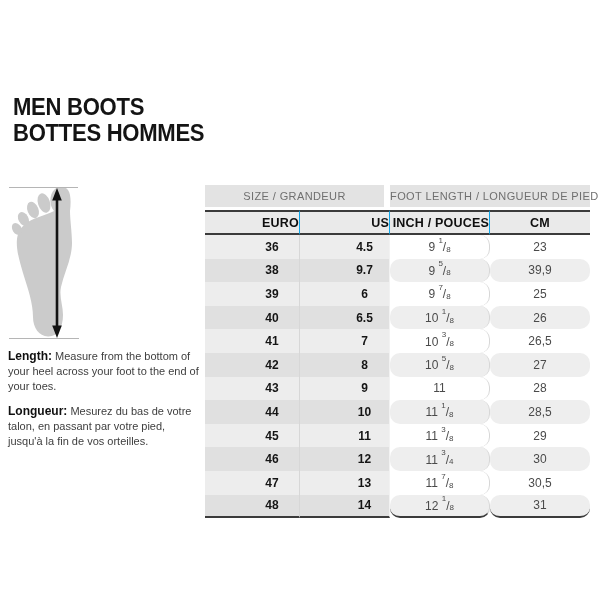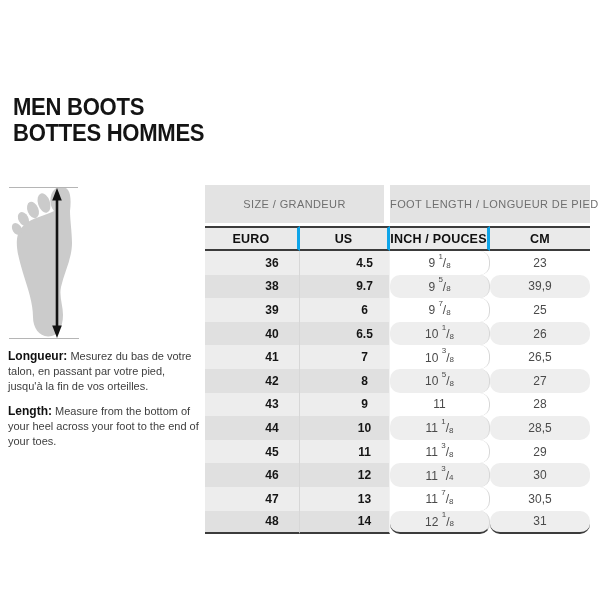--- a/index.html
+++ b/index.html
@@ -29,32 +29,32 @@
   .notes b{font-size:12px;color:#101010;letter-spacing:0;}
 
   
   table.chart{
     position:absolute;left:205px;top:185px;width:385px;
     border-collapse:separate;border-spacing:0;table-layout:fixed;
   }
   .chart th,.chart td{box-sizing:border-box;padding:0;text-align:center;vertical-align:middle;}
 
   .grp{
-    height:38px;background:#e3e3e3;color:#6f6f6f;font-weight:normal;
+    height:22px;background:#e3e3e3;color:#6f6f6f;font-weight:normal;
     font-size:11px;letter-spacing:.4px;white-space:nowrap;
   }
   .grp-left{border-right:6px solid #ffffff;}
   .gap-row td{height:3px;background:#ffffff;}
 
   .col-row th{
     height:25px;background:#eaeaea;color:#0f0f0f;font-weight:bold;font-size:12.5px;
     border-top:2px solid #3b3b3b;border-bottom:2px solid #3b3b3b;
     letter-spacing:.2px;white-space:nowrap;
   }
-  .col-row th.c1,.col-row th.c2,.col-row th.c3{border-right:3px solid #0ea5e9;}
+  .col-row th.c1,.col-row th.c2,.col-row th.c3{border-right:1px solid #0ea5e9;text-align:right;}
 
   tbody td{height:23.6px;font-size:12px;}
   tbody td.l{font-weight:bold;color:#151515;padding-left:40px;}
   tbody td.r{font-weight:normal;color:#4a4a4a;border-radius:10px;}
   tbody td.c1{border-right:1px solid #d7d7d7;}
   tbody td.c2{border-right:1px solid #f2f2f2;}
   tbody td.c3{border-right:1px solid #d7d7d7;}
   tbody tr:nth-child(odd) td.l{background:#ededed;}
   tbody tr:nth-child(even) td.l{background:#e0e0e0;}
   tbody tr:nth-child(odd) td.r{background:#ffffff;}
@@ -99,22 +99,22 @@
       <line x1="1" y1="6.5" x2="70" y2="6.5" stroke="#b5b5b5" stroke-width="1"></line>
       <line x1="1" y1="157.5" x2="71" y2="157.5" stroke="#b5b5b5" stroke-width="1"></line>
 
       <line x1="49" y1="14" x2="49" y2="150" stroke="#121212" stroke-width="2.6"></line>
       <polygon points="44.2,19.5 53.8,19.5 49,7" fill="#121212"></polygon>
       <polygon points="44.2,144.5 53.8,144.5 49,157" fill="#121212"></polygon>
     </svg>
   </div>
 
   <div class="notes">
+    <p><b>Length:</b> <span>Measure from the bottom of your heel across your foot to the end of your toes.</span></p>
     <p><b>Longueur:</b> <span>Mesurez du bas de votre talon, en passant par votre pied, jusqu'à la fin de vos orteilles.</span></p>
-    <p><b>Length:</b> <span>Measure from the bottom of your heel across your foot to the end of your toes.</span></p>
   </div>
 
   <table class="chart">
     <colgroup>
       <col style="width:95px">
         <col style="width:90px">
         <col style="width:100px">
         <col style="width:100px">
     </colgroup>
     <thead>

